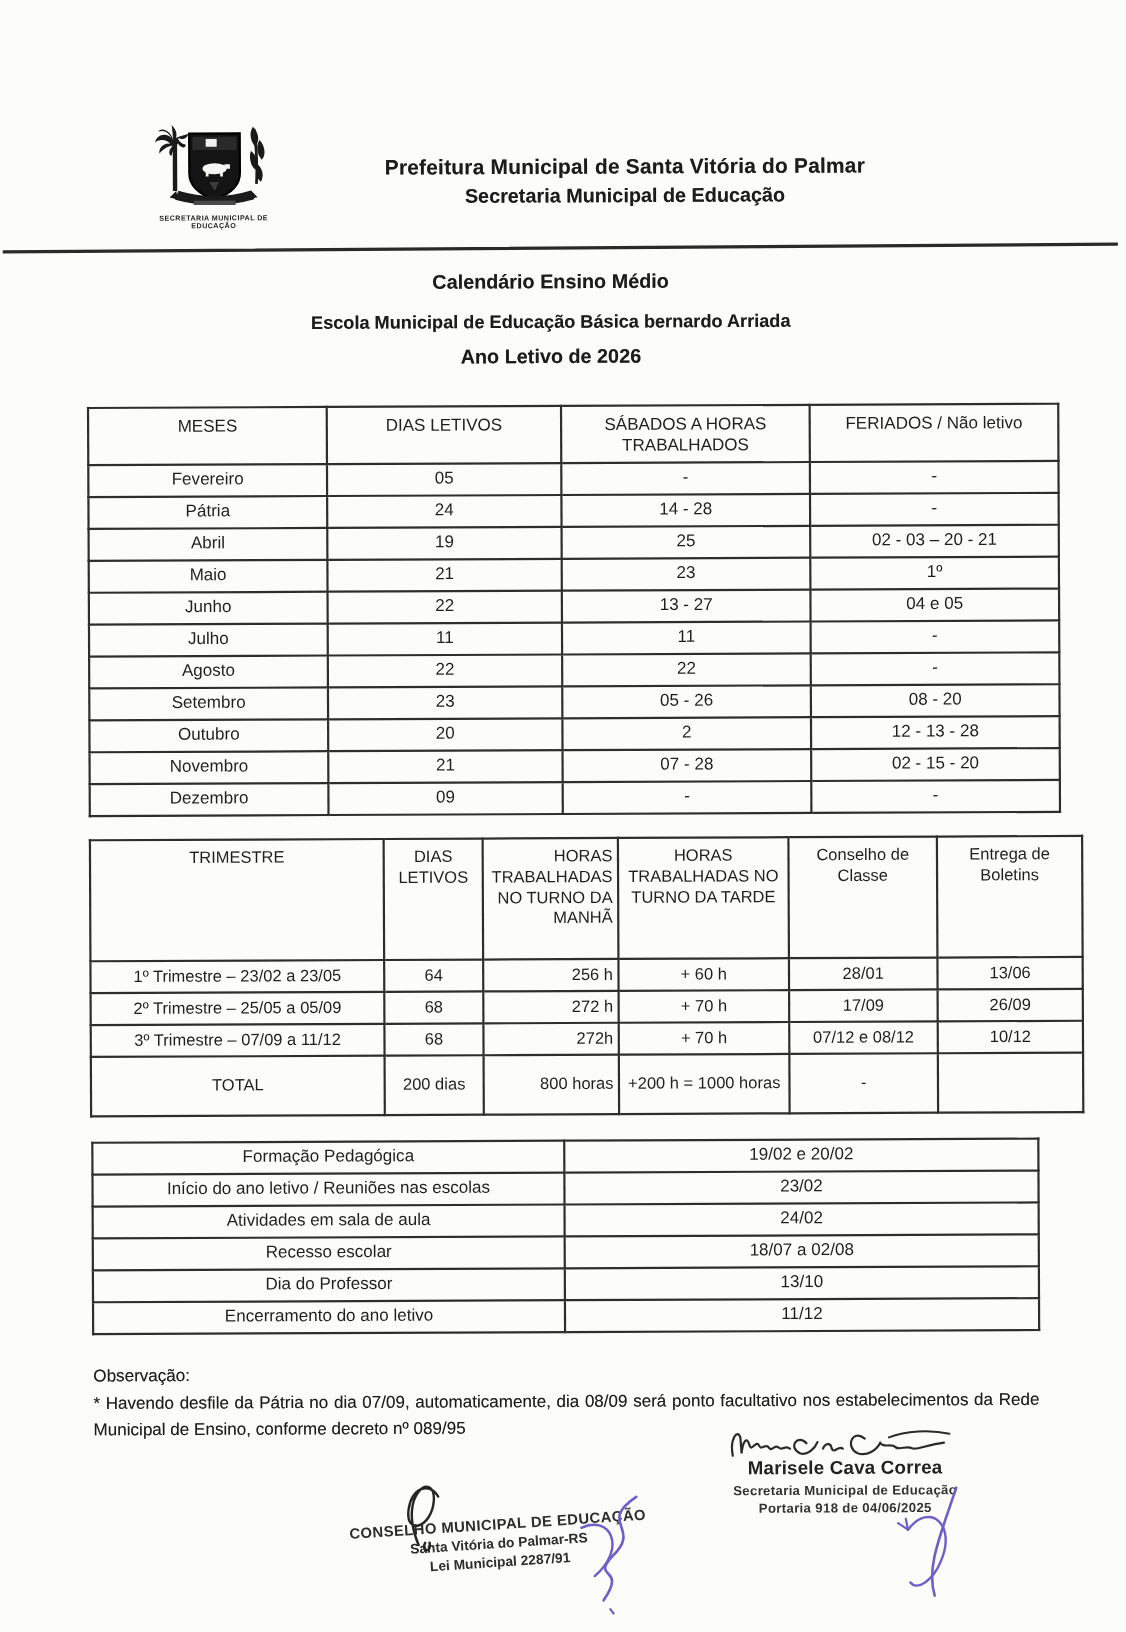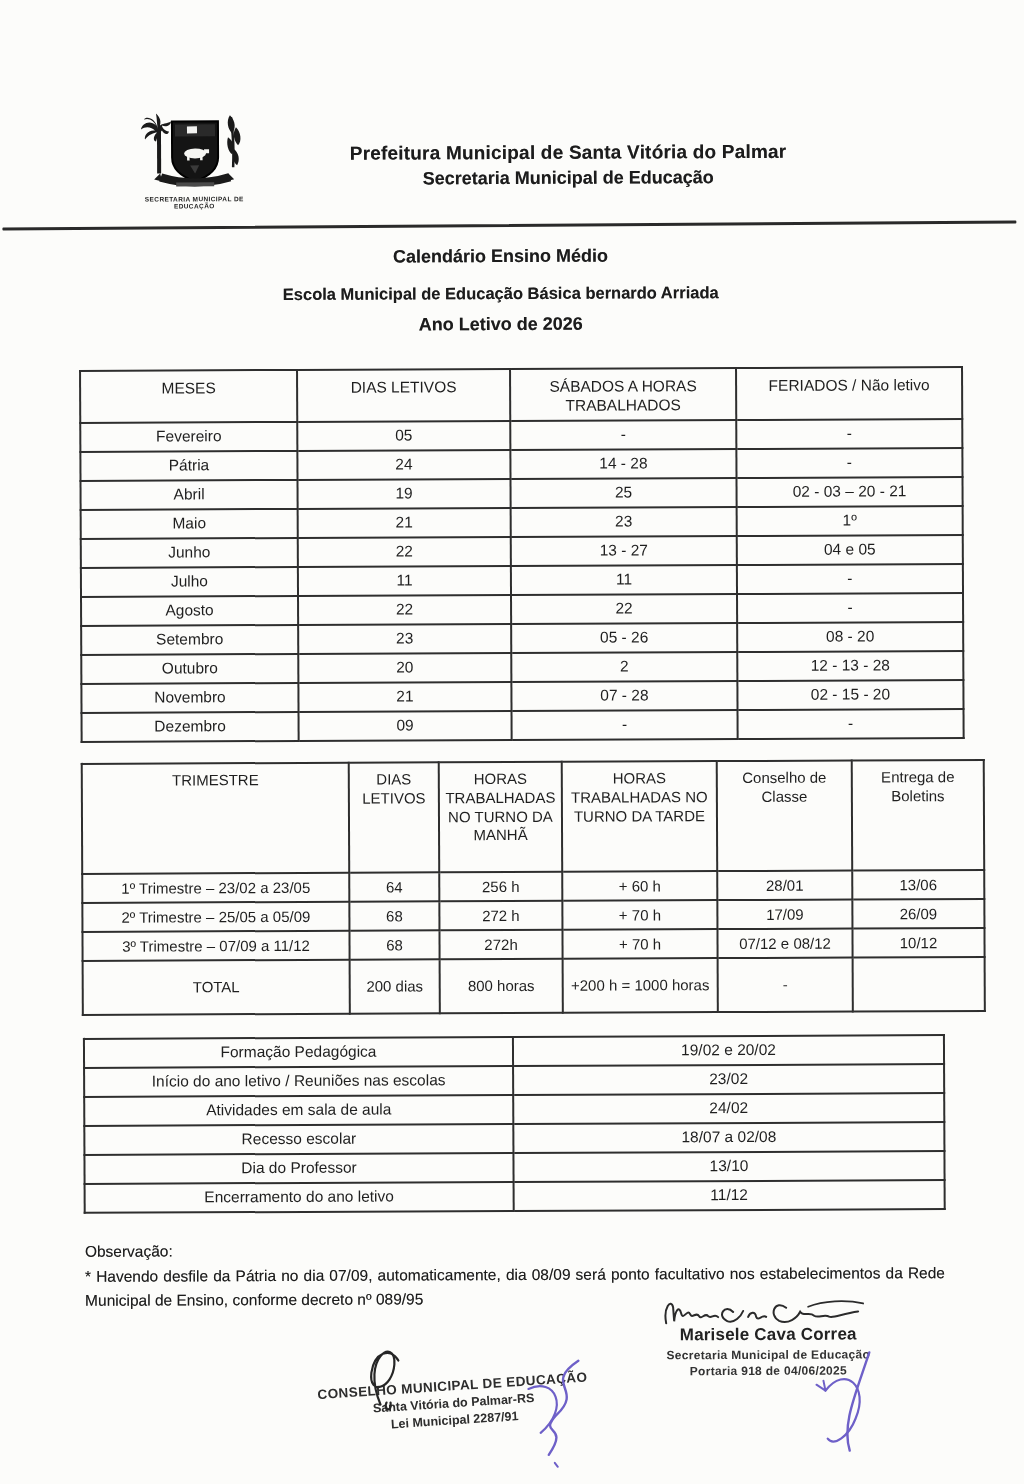--- a/index.html
+++ b/index.html
@@ -37,21 +37,21 @@
   .t1 th:nth-child(4),.t1 td:nth-child(4){width:216px;}
 
   .t2-wrap{left:80px;top:761px;width:842px;}
   .t2 thead tr{height:110px;}
   .t2 tbody tr{height:29px;}
   .t2 tbody tr:last-child{height:54px;}
   .t2 th{font-size:15px;}
   .t2 td{font-size:15px;}
   .t2 th:nth-child(1),.t2 td:nth-child(1){width:257px;}
   .t2 th:nth-child(2),.t2 td:nth-child(2){width:80px;}
-  .t2 th:nth-child(3),.t2 td:nth-child(3){width:113px;}
+  .t2 th:nth-child(3),.t2 td:nth-child(3){width:113px;text-align:right;}
   .t2 th:nth-child(4),.t2 td:nth-child(4){width:145px;}
   .t2 th:nth-child(5),.t2 td:nth-child(5){width:125px;}
   .t2 th:nth-child(6),.t2 td:nth-child(6){width:122px;}
 
   .t3-wrap{left:81px;top:1036px;width:840px;}
   .t3 tbody tr{height:29px;}
   .t3 td:nth-child(1){width:419px;}
   .t3 td:nth-child(2){width:421px;}
 
   

